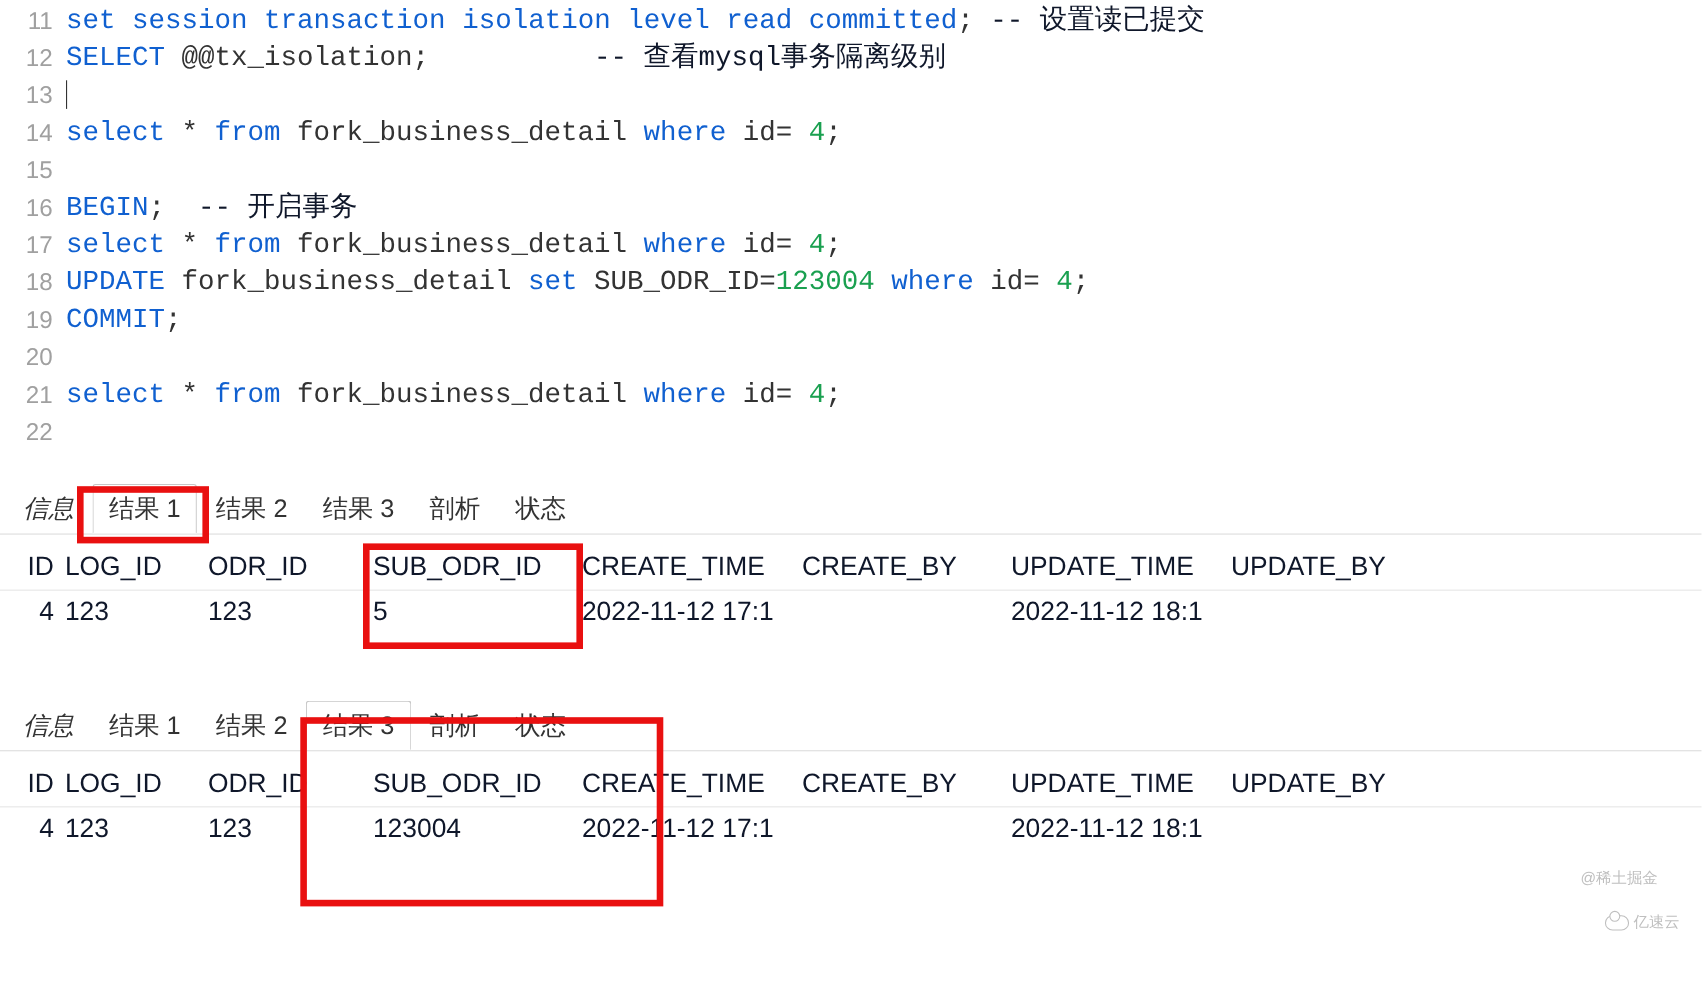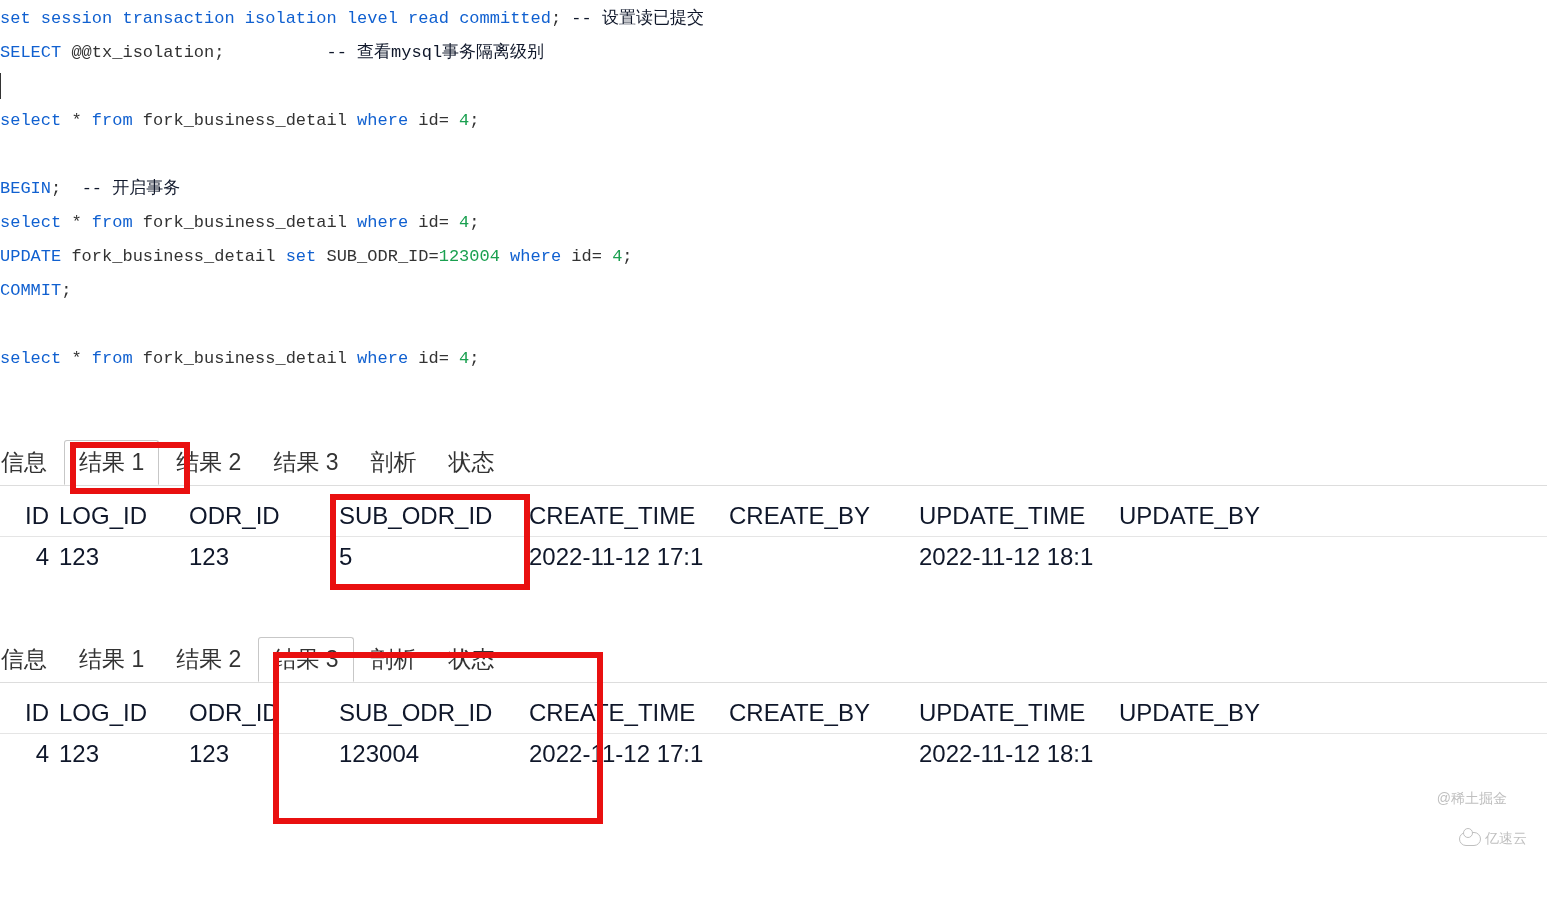--- a/index.html
+++ b/index.html
@@ -19,21 +19,21 @@
   .gutter {
     width: 60px;
     text-align: right;
     padding-right: 12px;
     color: #a0a0a0;
     user-select: none;
   }
   .code {
     flex: 1;
     font-family: Consolas, "Courier New", monospace;
-    font-size: 17px;
+    font-size: 25px;
     white-space: pre;
     color: #333;
   }
   .code .line { display: flex; align-items: center; height: 34px; }
   .kw { color: #1060d0; }       
   .num { color: #1aa050; }      
   .cmt { color: #0f172a; }      
   .plain { color: #333; }
 
   
@@ -51,21 +51,21 @@
     border: 1px solid transparent;
     margin-right: 2px;
   }
   .tab.active {
     background:#fff;
     border:1px solid #c7c7c7;
     border-bottom:1px solid #fff;
     border-top-left-radius:3px;
     border-top-right-radius:3px;
   }
-  .tab.info-left { padding-left: 0; }
+  .tab.info-left { padding-left: 20px; font-style: italic; }
 
   .table { width: 100%; margin-top: 10px; }
   .thead, .trow {
     display: grid;
     grid-template-columns: 55px 130px 150px 190px 200px 190px 200px 200px;
     font-size: 24px;
     color: #0f172a;
     align-items:center;
   }
   .thead > div, .trow > div { padding: 6px 4px 6px 4px; overflow:hidden; white-space:nowrap;}
@@ -102,20 +102,34 @@
 
   .cursor-caret{
     display:inline-block;width:1px;height:26px;background:#333;
     vertical-align:middle;margin-top:-2px;
   }
 </style>
 </head>
 <body>
 
 <div class="editor">
+  <div class="gutter" id="gutter">
+      <div>11</div>
+      <div>12</div>
+      <div>13</div>
+      <div>14</div>
+      <div>15</div>
+      <div>16</div>
+      <div>17</div>
+      <div>18</div>
+      <div>19</div>
+      <div>20</div>
+      <div>21</div>
+      <div>22</div>
+    </div>
   <div class="code" id="code"><div class="line"><span class="kw">set</span><span class="plain"> </span><span class="kw">session</span><span class="plain"> </span><span class="kw">transaction</span><span class="plain"> </span><span class="kw">isolation</span><span class="plain"> </span><span class="kw">level</span><span class="plain"> </span><span class="kw">read</span><span class="plain"> </span><span class="kw">committed</span><span class="plain">; </span><span class="cmt">-- 设置读已提交</span></div><div class="line"><span class="kw">SELECT</span><span class="plain"> @@tx_isolation;          </span><span class="cmt">-- 查看mysql事务隔离级别</span></div><div class="line"><span class="cursor-caret"></span></div><div class="line"><span class="kw">select</span><span class="plain"> * </span><span class="kw">from</span><span class="plain"> fork_business_detail </span><span class="kw">where</span><span class="plain"> id= </span><span class="num">4</span><span class="plain">;</span></div><div class="line"></div><div class="line"><span class="kw">BEGIN</span><span class="plain">;  </span><span class="cmt">-- 开启事务</span></div><div class="line"><span class="kw">select</span><span class="plain"> * </span><span class="kw">from</span><span class="plain"> fork_business_detail </span><span class="kw">where</span><span class="plain"> id= </span><span class="num">4</span><span class="plain">;</span></div><div class="line"><span class="kw">UPDATE</span><span class="plain"> fork_business_detail </span><span class="kw">set</span><span class="plain"> SUB_ODR_ID=</span><span class="num">123004</span><span class="plain"> </span><span class="kw">where</span><span class="plain"> id= </span><span class="num">4</span><span class="plain">;</span></div><div class="line"><span class="kw">COMMIT</span><span class="plain">;</span></div><div class="line"></div><div class="line"><span class="kw">select</span><span class="plain"> * </span><span class="kw">from</span><span class="plain"> fork_business_detail </span><span class="kw">where</span><span class="plain"> id= </span><span class="num">4</span><span class="plain">;</span></div><div class="line"></div></div>
 </div>
 
 <div class="results-wrap">
   <div class="result-panel">
     <div class="tabs" id="tabs1">
         <div class="tab info-left">信息</div>
         <div class="tab active">结果 1</div>
         <div class="tab">结果 2</div>
         <div class="tab">结果 3</div>

